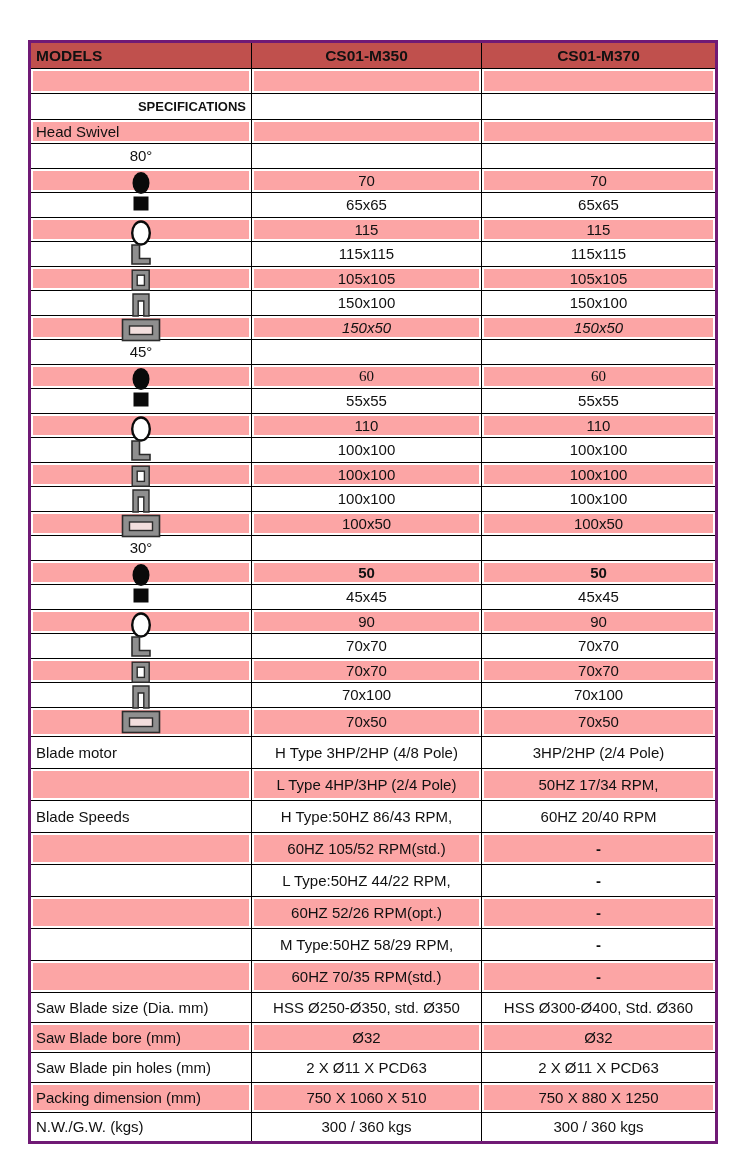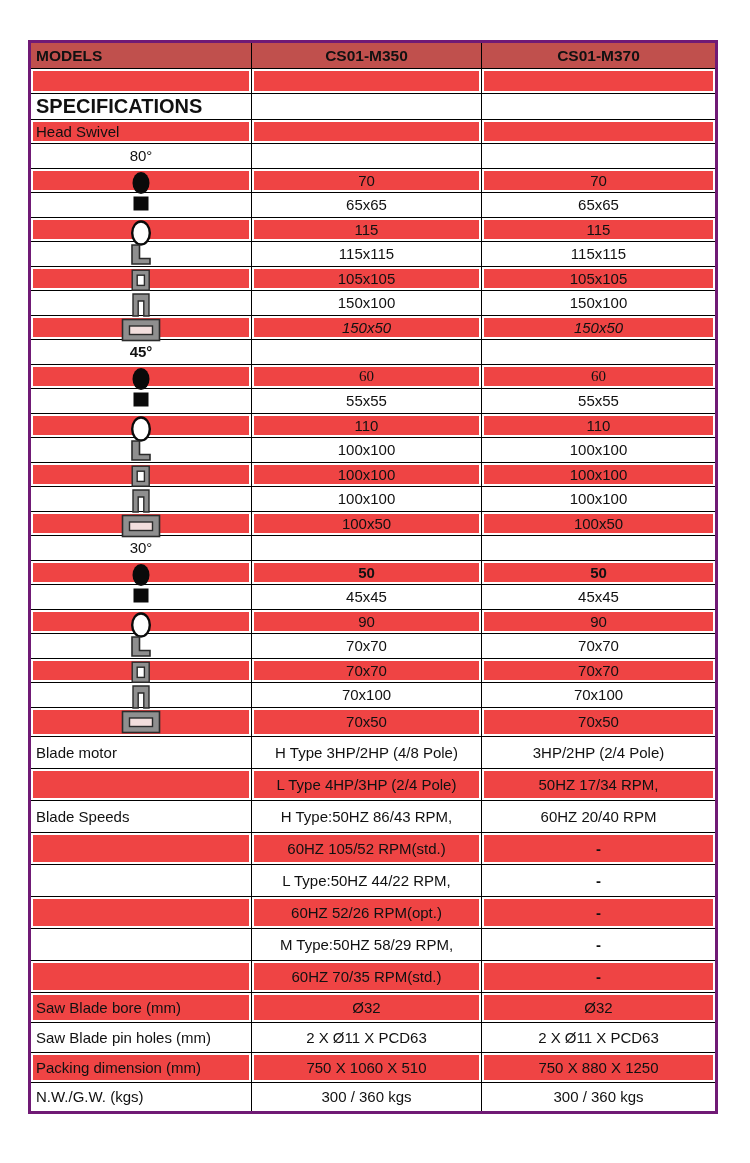--- a/index.html
+++ b/index.html
@@ -21,25 +21,25 @@
     white-space:nowrap;
   }
   thead th{
     background:#c0504d;
     height:25px;
     font-weight:bold;font-size:15.5px;
     text-align:center;
   }
   thead th:first-child{text-align:left;}
   td.label{text-align:left;}
-  td.label.bold{font-weight:bold;font-size:20px;}
+  td.label.bold{font-weight:bold;font-size:13px;text-align:right;}
   td.label.center{text-align:center;}
   td.value{text-align:center;padding:0 2px;}
   td.value.dash{font-weight:bold;}
-  tr.pink td{background:#ef4444;box-shadow:inset 0 0 0 2px #ffffff;}
+  tr.pink td{background:#fca5a5;box-shadow:inset 0 0 0 2px #ffffff;}
   tr.white td{background:#ffffff;}
   td.shape-cell{position:relative;}
   .shape{
     position:absolute;top:2px;left:50%;transform:translateX(-50%);
     z-index:3;line-height:0;
   }
   .shape svg{display:block;}
 </style>
 </head>
 <body>
@@ -151,21 +151,21 @@
             <span class="shape">
               <svg width="40" height="24" viewBox="0 0 40 24">
                 <rect x="1.5" y="1.5" width="37" height="21" fill="#8f8f8f" stroke="#2b2b2b" stroke-width="1.6"></rect>
                 <rect x="8.5" y="8" width="23" height="8.5" fill="#f2dedd" stroke="#2b2b2b" stroke-width="1.4"></rect>
               </svg>
             </span>
           </td>
           <td class="value">150x50</td>
           <td class="value">150x50</td>
         </tr>
-        <tr class="white" style="height: 24.5px; font-weight: bold;">
+        <tr class="white" style="height: 24.5px;">
           <td class="label center">45°</td>
           <td class="value"></td>
           <td class="value"></td>
         </tr>
         <tr class="pink" style="height: 24.5px; font-family: Liberation Serif, serif;">
           <td class="shape-cell">
             <span class="shape">
               <svg width="20" height="26" viewBox="0 0 20 26">
                 <ellipse cx="10" cy="12" rx="8.5" ry="11" fill="#0a0a0a"></ellipse>
               </svg>
@@ -358,20 +358,25 @@
         </tr>
         <tr class="white" style="height: 32px;">
           <td class="label"></td>
           <td class="value">M Type:50HZ 58/29 RPM,</td>
           <td class="value dash">-</td>
         </tr>
         <tr class="pink" style="height: 32px;">
           <td class="label"></td>
           <td class="value">60HZ 70/35 RPM(std.)</td>
           <td class="value dash">-</td>
+        </tr>
+        <tr class="white" style="height: 30px;">
+          <td class="label">Saw Blade size (Dia. mm)</td>
+          <td class="value">HSS Ø250-Ø350, std. Ø350</td>
+          <td class="value">HSS Ø300-Ø400, Std. Ø360</td>
         </tr>
         <tr class="pink" style="height: 30px;">
           <td class="label">Saw Blade bore (mm)</td>
           <td class="value">Ø32</td>
           <td class="value">Ø32</td>
         </tr>
         <tr class="white" style="height: 30px;">
           <td class="label">Saw Blade pin holes (mm)</td>
           <td class="value">2 X Ø11 X PCD63</td>
           <td class="value">2 X Ø11 X PCD63</td>

